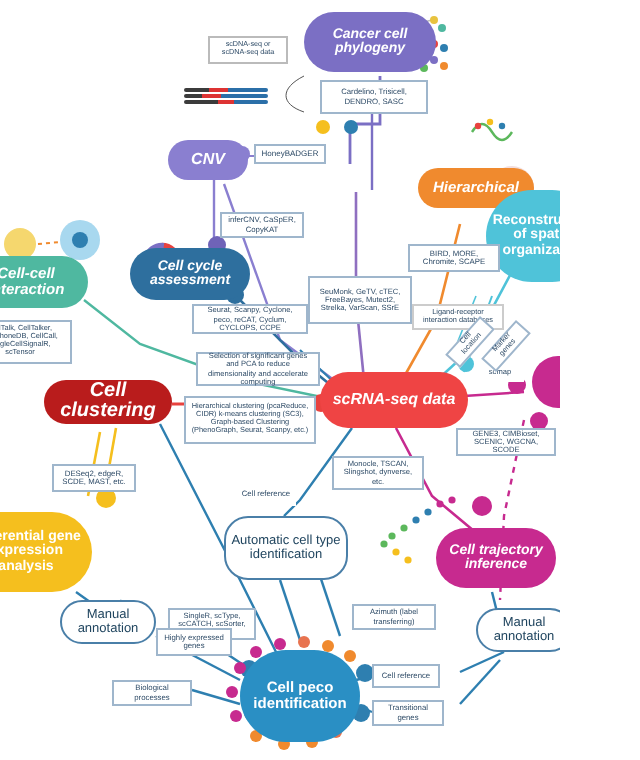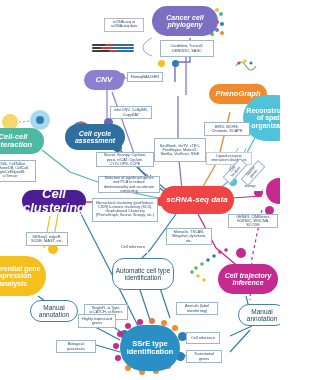--- a/index.html
+++ b/index.html
@@ -200,52 +200,52 @@
   <div class="node pill" style="left:152px;top:6px;width:66px;height:30px;background:#7b6fc4;font-size:7px;">
     <span>Cancer cell phylogeny</span>
   </div>
 
   <div class="node pill" style="left:84px;top:70px;width:40px;height:20px;background:#8a7fd0;font-size:8px;">
     <span>CNV</span>
   </div>
 
 
   <div class="node pill" style="left:209px;top:84px;width:58px;height:20px;background:#f08a2e;font-size:7.5px;">
-    <span>PhenoGraph</span>
+    <span>Hierarchical</span>
   </div>
 
   <div class="node" style="left:243px;top:95px;width:56px;height:46px;background:#4fc3d9;font-size:7px;
               border-radius:26px;padding-left:2px;">
     <span>Reconstruction of spatial organization</span>
   </div>
 
   <div class="node pill" style="left:65px;top:124px;width:60px;height:26px;background:#2e6f9e;font-size:7px;">
     <span>Cell cycle assessment</span>
   </div>
 
   <div class="node pill" style="left:-18px;top:128px;width:62px;height:26px;background:#4fb8a0;font-size:7.5px;">
     <span>Cell-cell interaction</span>
   </div>
 
-  <div class="node pill" style="left:22px;top:190px;width:64px;height:22px;background:#4c1d95;font-size:13px;">
+  <div class="node pill" style="left:22px;top:190px;width:64px;height:22px;background:#b91c1c;font-size:10px;">
     <span>Cell clustering</span>
   </div>
 
   <div class="node" style="left:-20px;top:256px;width:66px;height:40px;background:#f5bf1e;font-size:7px;
               border-radius:22px;">
     <span>Differential gene expression analysis</span>
   </div>
 
   <div class="node pill" style="left:160px;top:186px;width:74px;height:28px;background:#ef4444;font-size:8px;">
     <span>scRNA-seq data</span>
   </div>
 
   <div class="node" style="left:120px;top:325px;width:60px;height:46px;background:#2a8fc4;font-size:7.5px;
               border-radius:30px;">
-    <span>SSrE type identification</span>
+    <span>Cell peco identification</span>
   </div>
 
   <div class="node pill" style="left:218px;top:264px;width:60px;height:30px;background:#c72a8f;font-size:7px;">
     <span>Cell trajectory inference</span>
   </div>
 
   <div class="node" style="left:266px;top:178px;width:26px;height:26px;background:#c72a8f;border-radius:16px;"></div>
 
   <div class="cloud" style="left:112px;top:258px;width:62px;height:32px;font-size:6.5px;">
     <span>Automatic cell type identification</span>

